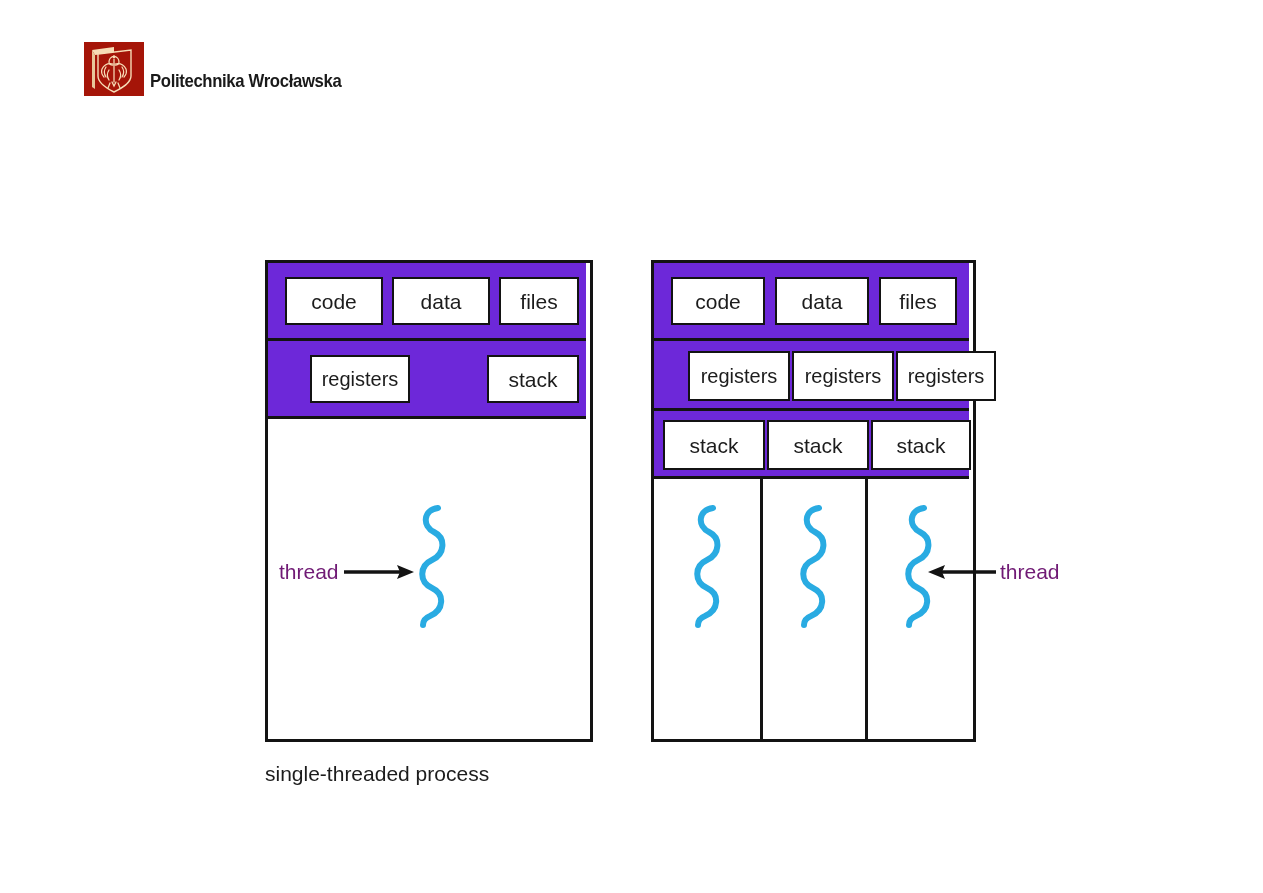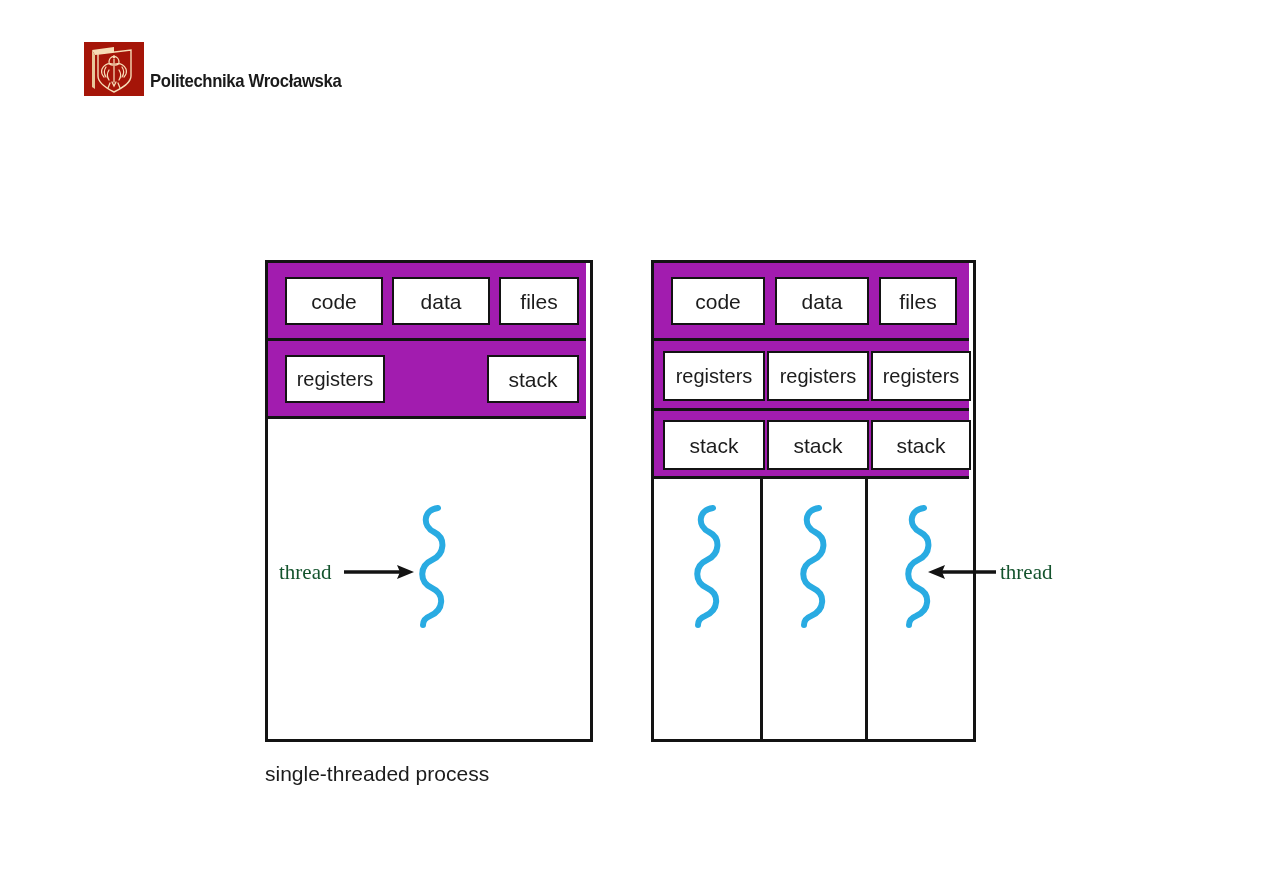--- a/index.html
+++ b/index.html
@@ -61,21 +61,21 @@
     position: absolute;
     box-sizing: border-box;
     border: 3px solid #131313;
     background: #ffffff;
   }
 
   
   .band {
     position: absolute;
     box-sizing: border-box;
-    background: #a21caf;
+    background: #6d28d9;
     left: 0;
     right: 4px;
   }
   .band.sep-bottom {
     border-bottom: 3px solid #131313;
   }
 
   
   .cell {
     position: absolute;
@@ -84,40 +84,40 @@
     background: #ffffff;
     display: flex;
     align-items: center;
     justify-content: center;
     font-family: "Liberation Sans", sans-serif;
     font-size: 21px;
     color: #1c1c1c;
     line-height: 1;
     letter-spacing: 0px;
   }
-  .cell.small { font-size: 20px; }
+  .cell.small { font-size: 20px; margin-left: 25px; }
 
   
   .vdiv {
     position: absolute;
     width: 3px;
     background: #131313;
   }
 
   
   .squiggle {
     position: absolute;
   }
 
   
   .thread-label {
     position: absolute;
-    font-family: Liberation Serif, serif;
+    font-family: Liberation Sans, sans-serif;
     font-size: 21px;
-    color: #14532d;
+    color: #701a75;
     white-space: nowrap;
   }
   .arrow {
     position: absolute;
   }
 
   .caption {
     position: absolute;
     font-family: "Liberation Sans", sans-serif;
     font-size: 21px;

